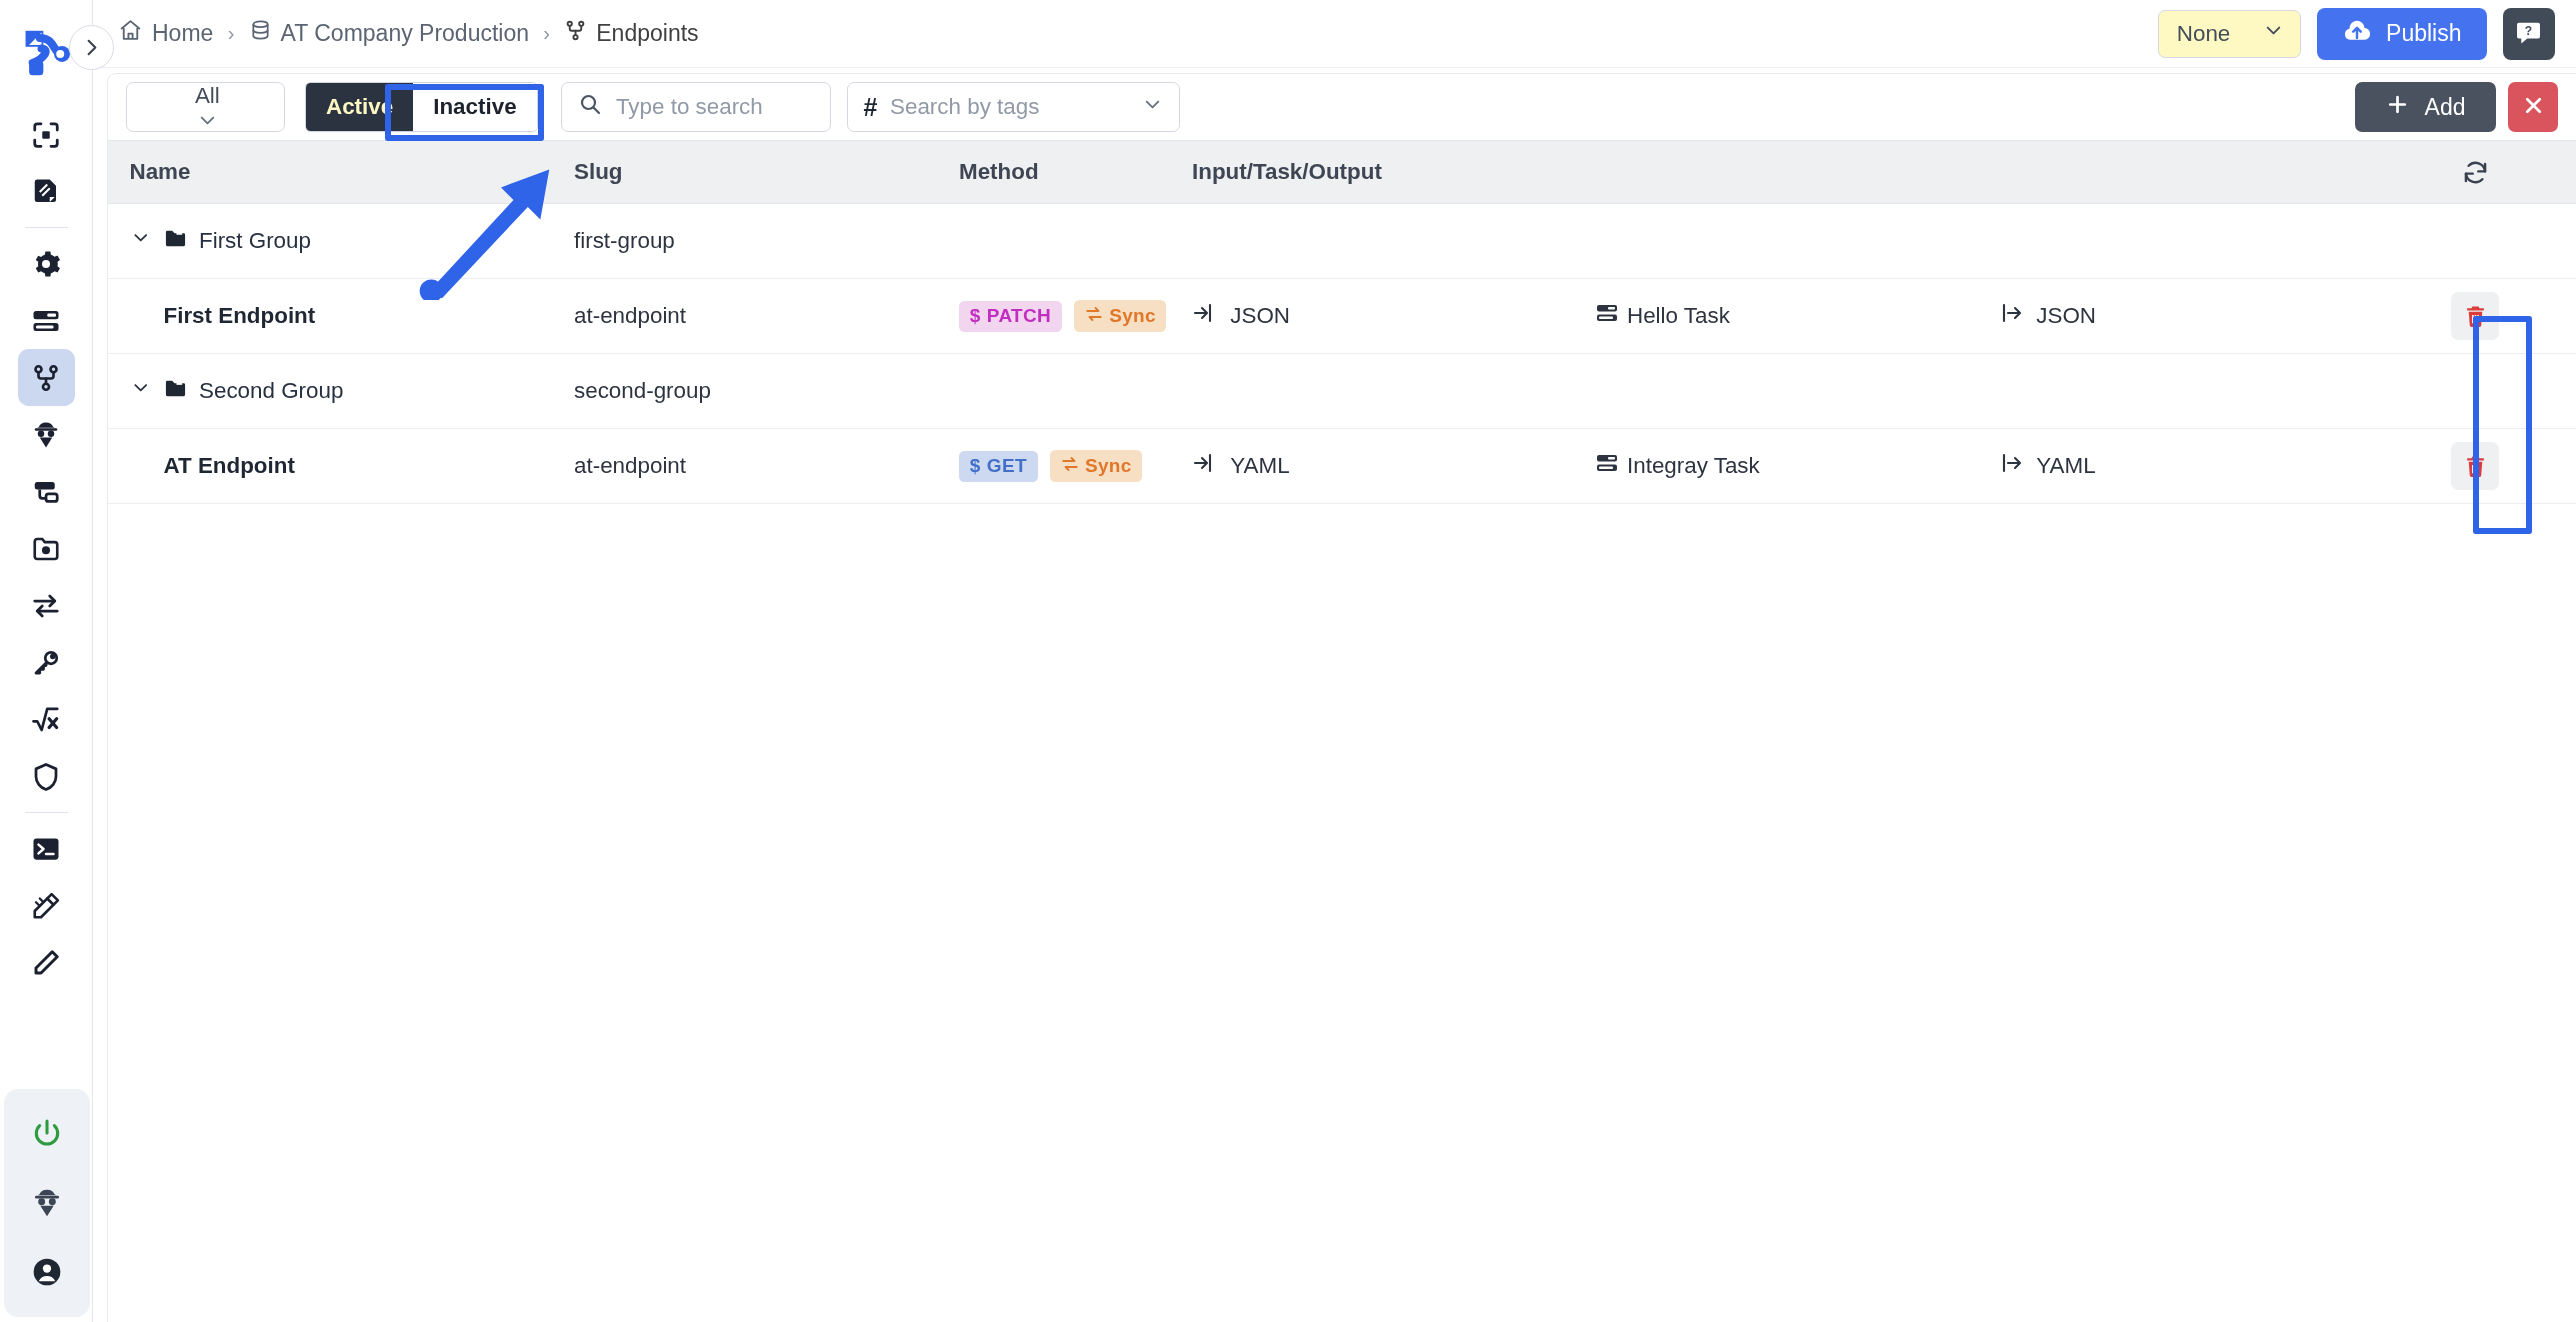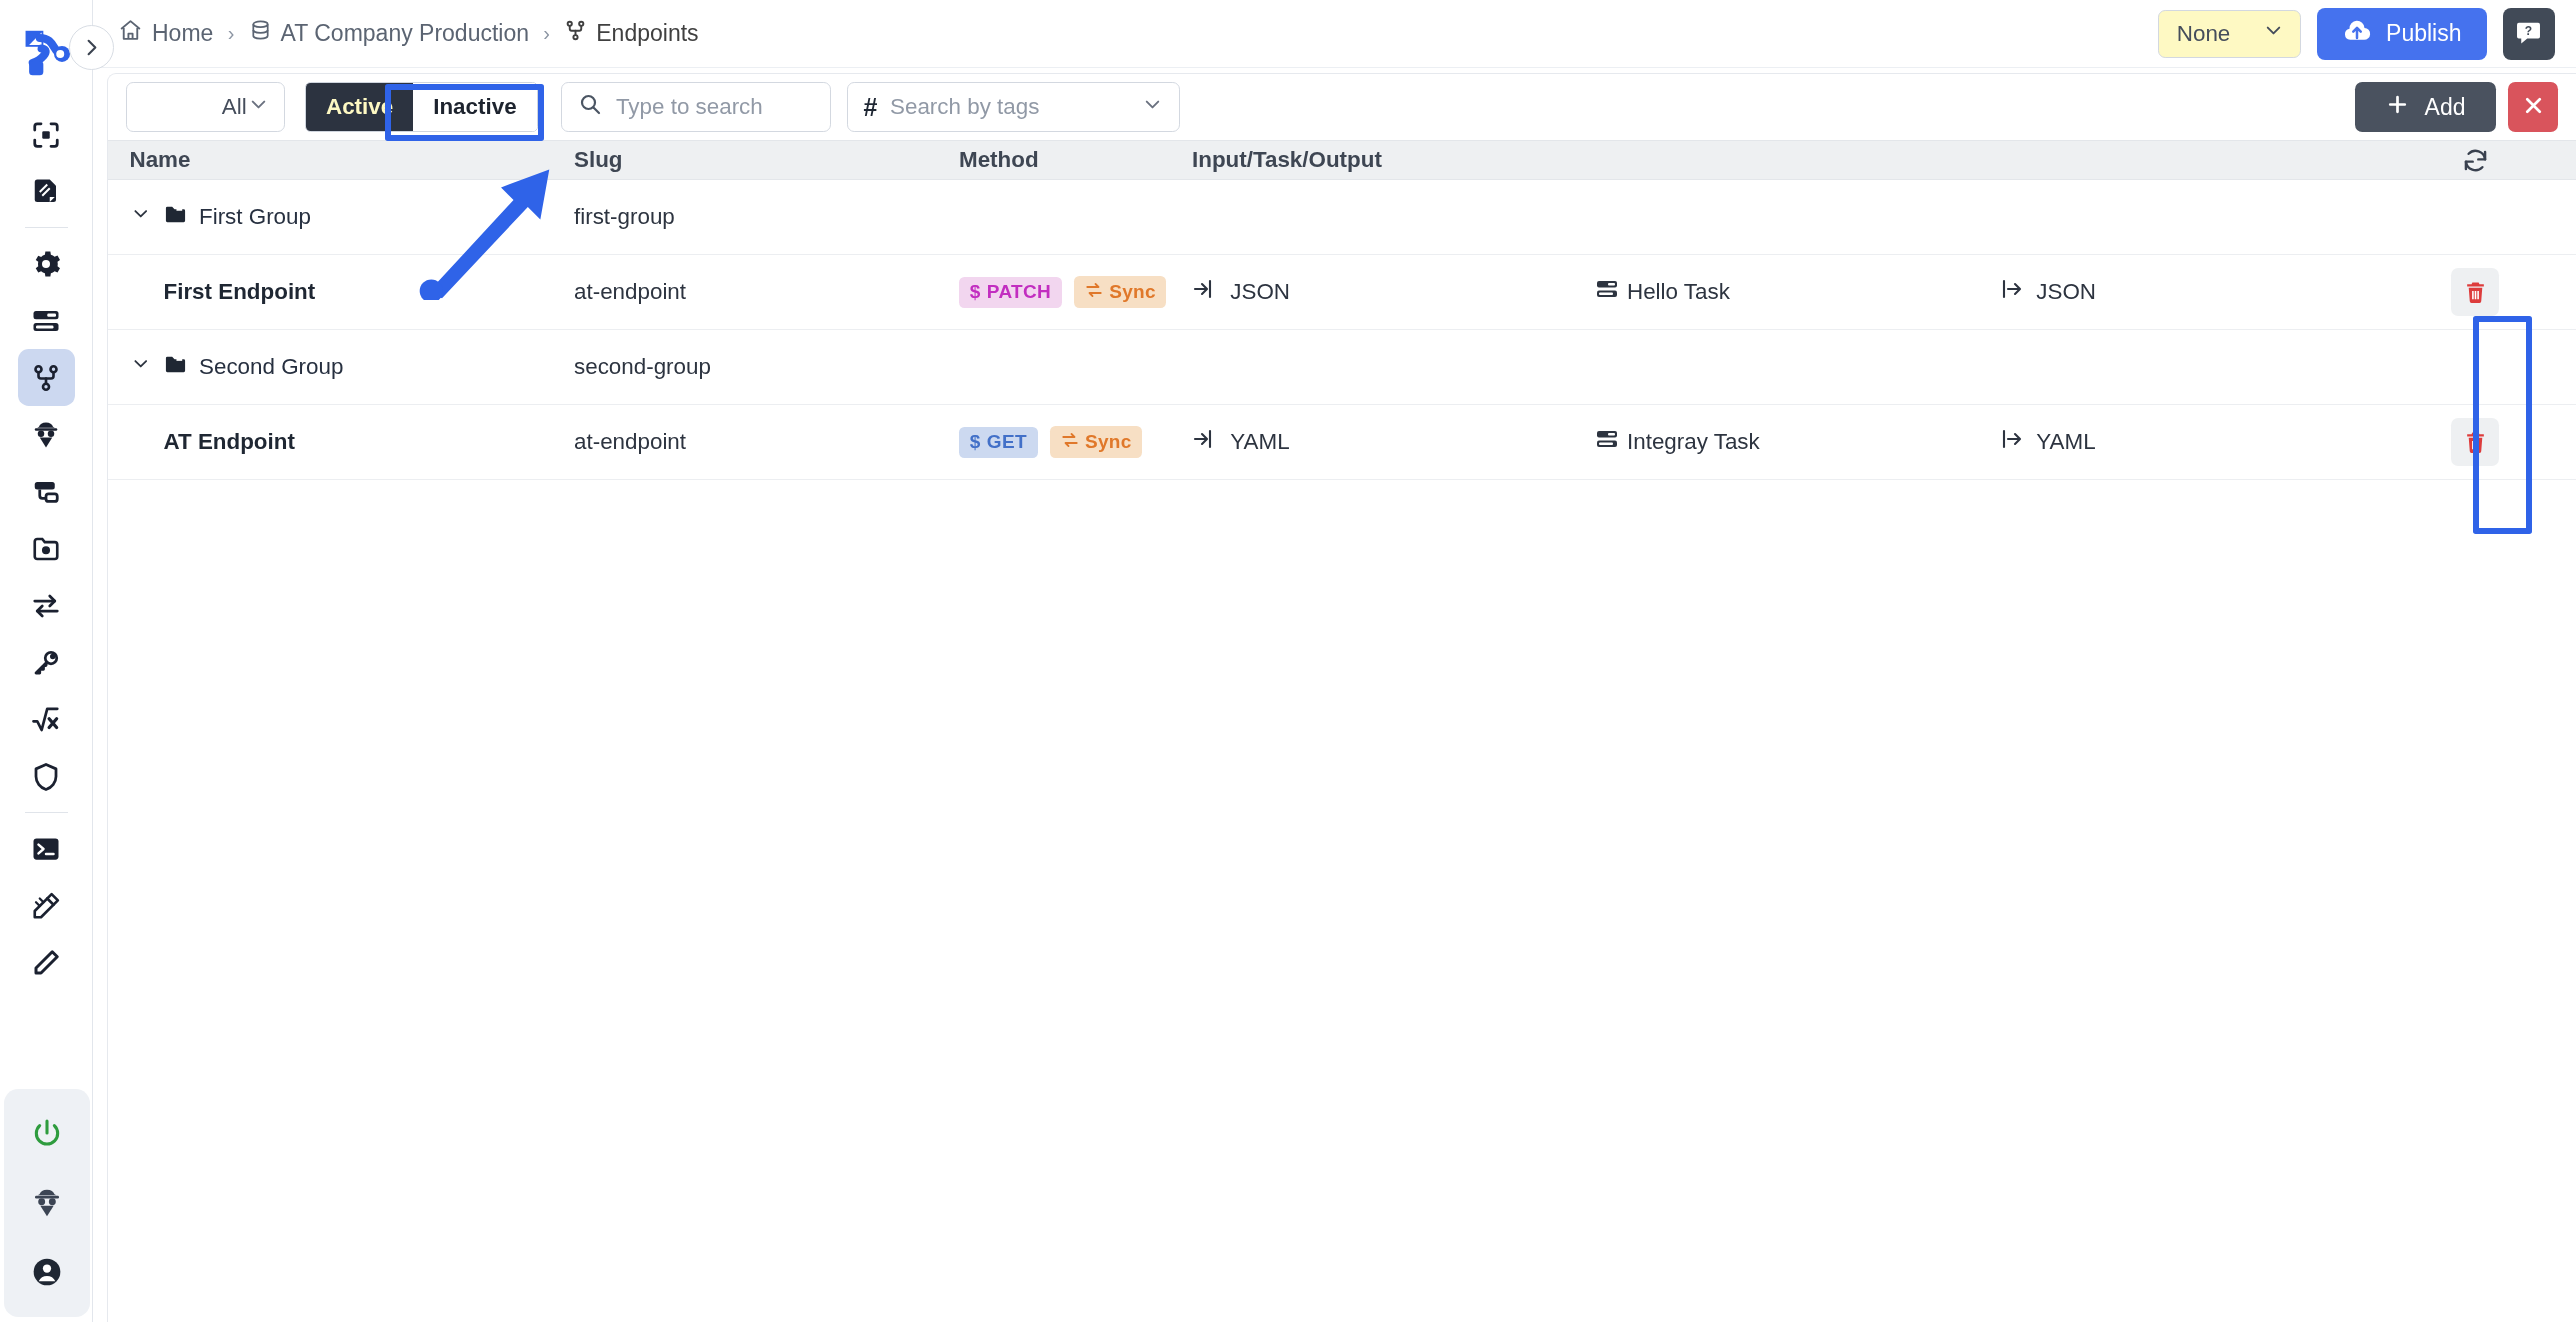--- a/index.html
+++ b/index.html
@@ -89,41 +89,41 @@
   }
 
   
   #toolbar {
     height: 66px; display: flex; align-items: center; gap: 0;
     padding: 0 18px 0 18px;
     position: relative;
   }
   .ctl { height: 50px; border: 0.9px solid #d3d8e0; border-radius: 7.2px; background: #fff;
          display: flex; align-items: center; font-size: 22.4px; color: #3d4553; }
-  #all-select { width: 159px; justify-content: flex-end; padding: 0 14.3px 0 18px; color:#454d5b; }
+  #all-select { width: 159px; justify-content: space-between; padding: 0 14.3px 0 18px; color:#454d5b;flex-direction:column; }
   #toggle-wrap { margin-left: 20px; position: relative; display: flex; }
   #toggle {
     display: flex; border: 0.9px solid #cfd5de; border-radius: 5.4px; overflow: hidden; height: 50px;
   }
   #toggle .seg { display:flex; align-items:center; justify-content:center; padding: 0 20px; font-size: 22.4px; font-weight: bold; }
   #toggle .seg.on { background: #2c3340; color: #fef9c3; }
   #toggle .seg.off { background: #fff; color: #1d232e; }
   #search-wrap { margin-left: 23px; width: 270px; padding: 0 16px; gap: 14.3px; color: #9199a6; }
   #tags-wrap { margin-left: 16px; width: 333px; padding: 0 14.3px 0 16px; gap: 12.5px; color: #9199a6; justify-content: space-between; }
   #tags-left { display:flex; align-items:center; gap: 12.5px; }
   #toolbar-right { margin-left: auto; display: flex; align-items: flex-end; gap: 12.5px; }
   #add-btn { height: 50px; background: #4a525f; color: #fff; border-radius: 7.2px;
              display:flex; align-items:center; gap:14.3px; padding: 0 30px; font-size: 23px; }
   #close-btn { width: 50px; height: 50px; background: #d9545c; color: #fff; border-radius: 7.2px;
                display:flex; align-items:center; justify-content:center; }
 
   
   #table { width: 100%; }
   #thead {
-    height: 40px; background: #eef0f2; display: flex; align-items: center;
+    height: 64px; background: #eef0f2; display: flex; align-items: center;
     font-size: 22.4px; color: #3e4653; font-weight: 600;
     border-top: 0.9px solid #e3e6ea; border-bottom: 0.9px solid #e3e6ea;
   }
   .row { height: 75px; display: flex; align-items: center; font-size: 22.4px; color: #2d3440;
          border-bottom: 0.9px solid #eceef1; }
   .row.group { border-bottom: 0.9px solid #eceef1; }
   .c-name { width: 466px; padding-left: 21.5px; display:flex; align-items:center; gap: 12.5px; }
   .c-slug { width: 385px; }
   .c-method { width: 233px; display:flex; align-items:center; gap: 12.5px; }
   .c-input { width: 403px; display:flex; align-items:center; gap: 14.3px; }

